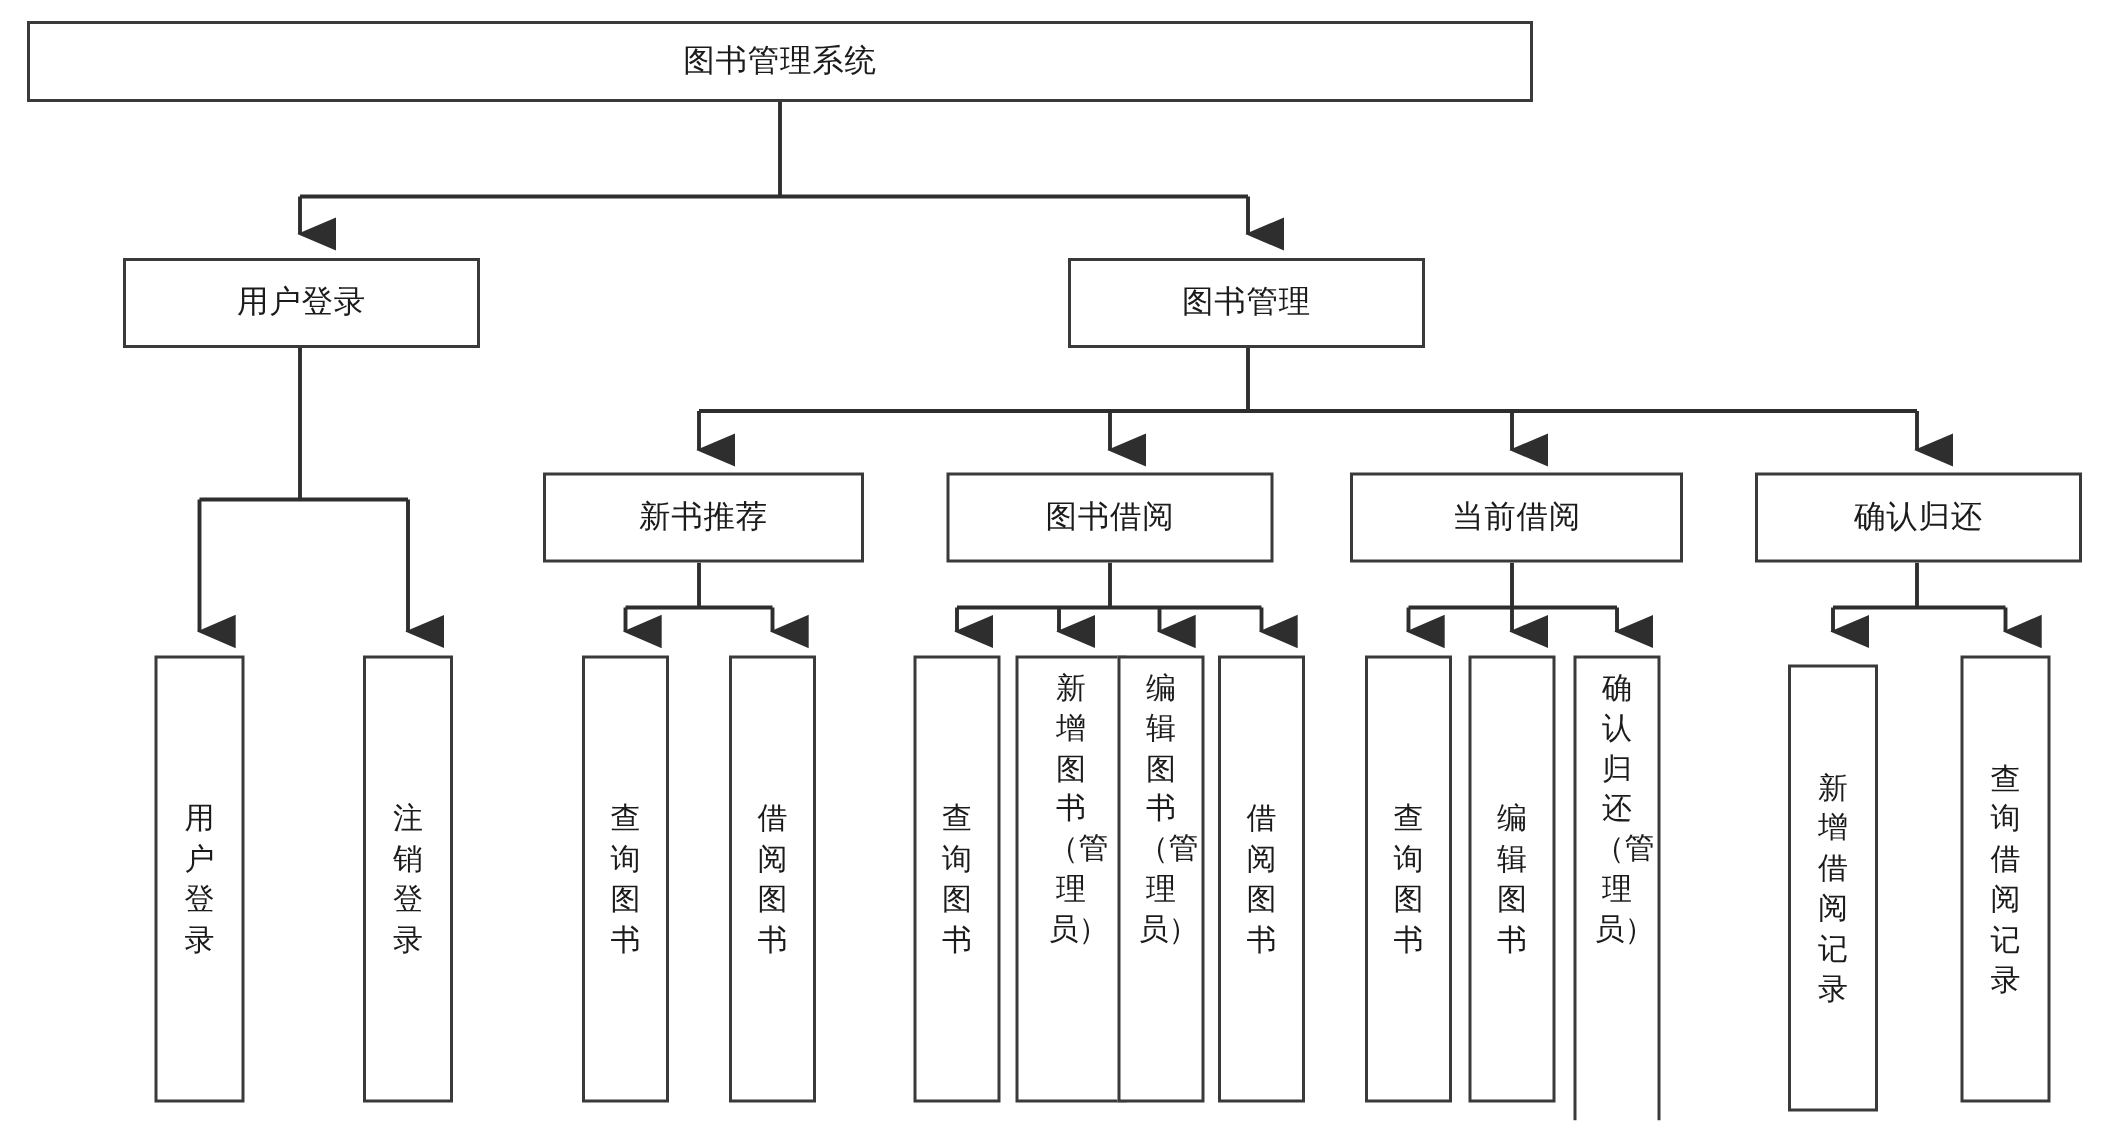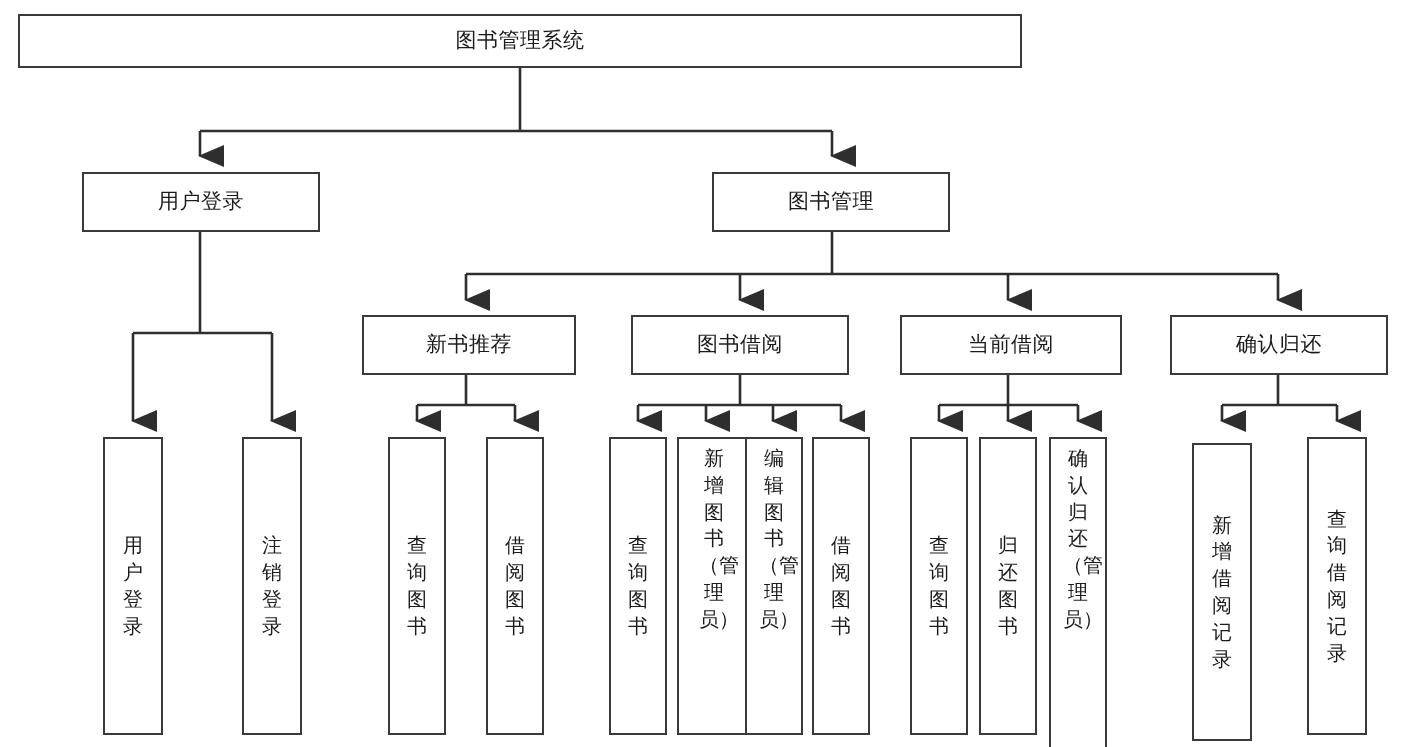--- a/index.html
+++ b/index.html
@@ -186,21 +186,21 @@
 
   <div class="node-box leaf-box center-v" style="left:812px; top:437px; width:58px; height:298px;">
     <span class="node-label-v">借阅图书</span>
   </div>
 
   <div class="node-box leaf-box center-v" style="left:910px; top:437px; width:58px; height:298px;">
     <span class="node-label-v">查询图书</span>
   </div>
 
   <div class="node-box leaf-box center-v" style="left:979px; top:437px; width:58px; height:298px;">
-    <span class="node-label-v">归还图书</span>
+    <span class="node-label-v">编辑图书</span>
   </div>
 
   <div class="node-box leaf-box" style="left:1049px; top:437px; width:58px; height:384px;">
     <span class="node-label-v">确认归还（管理员）</span>
   </div>
 
   <div class="node-box leaf-box center-v" style="left:1192px; top:443px; width:60px; height:298px;">
     <span class="node-label-v">新增借阅记录</span>
   </div>
 

